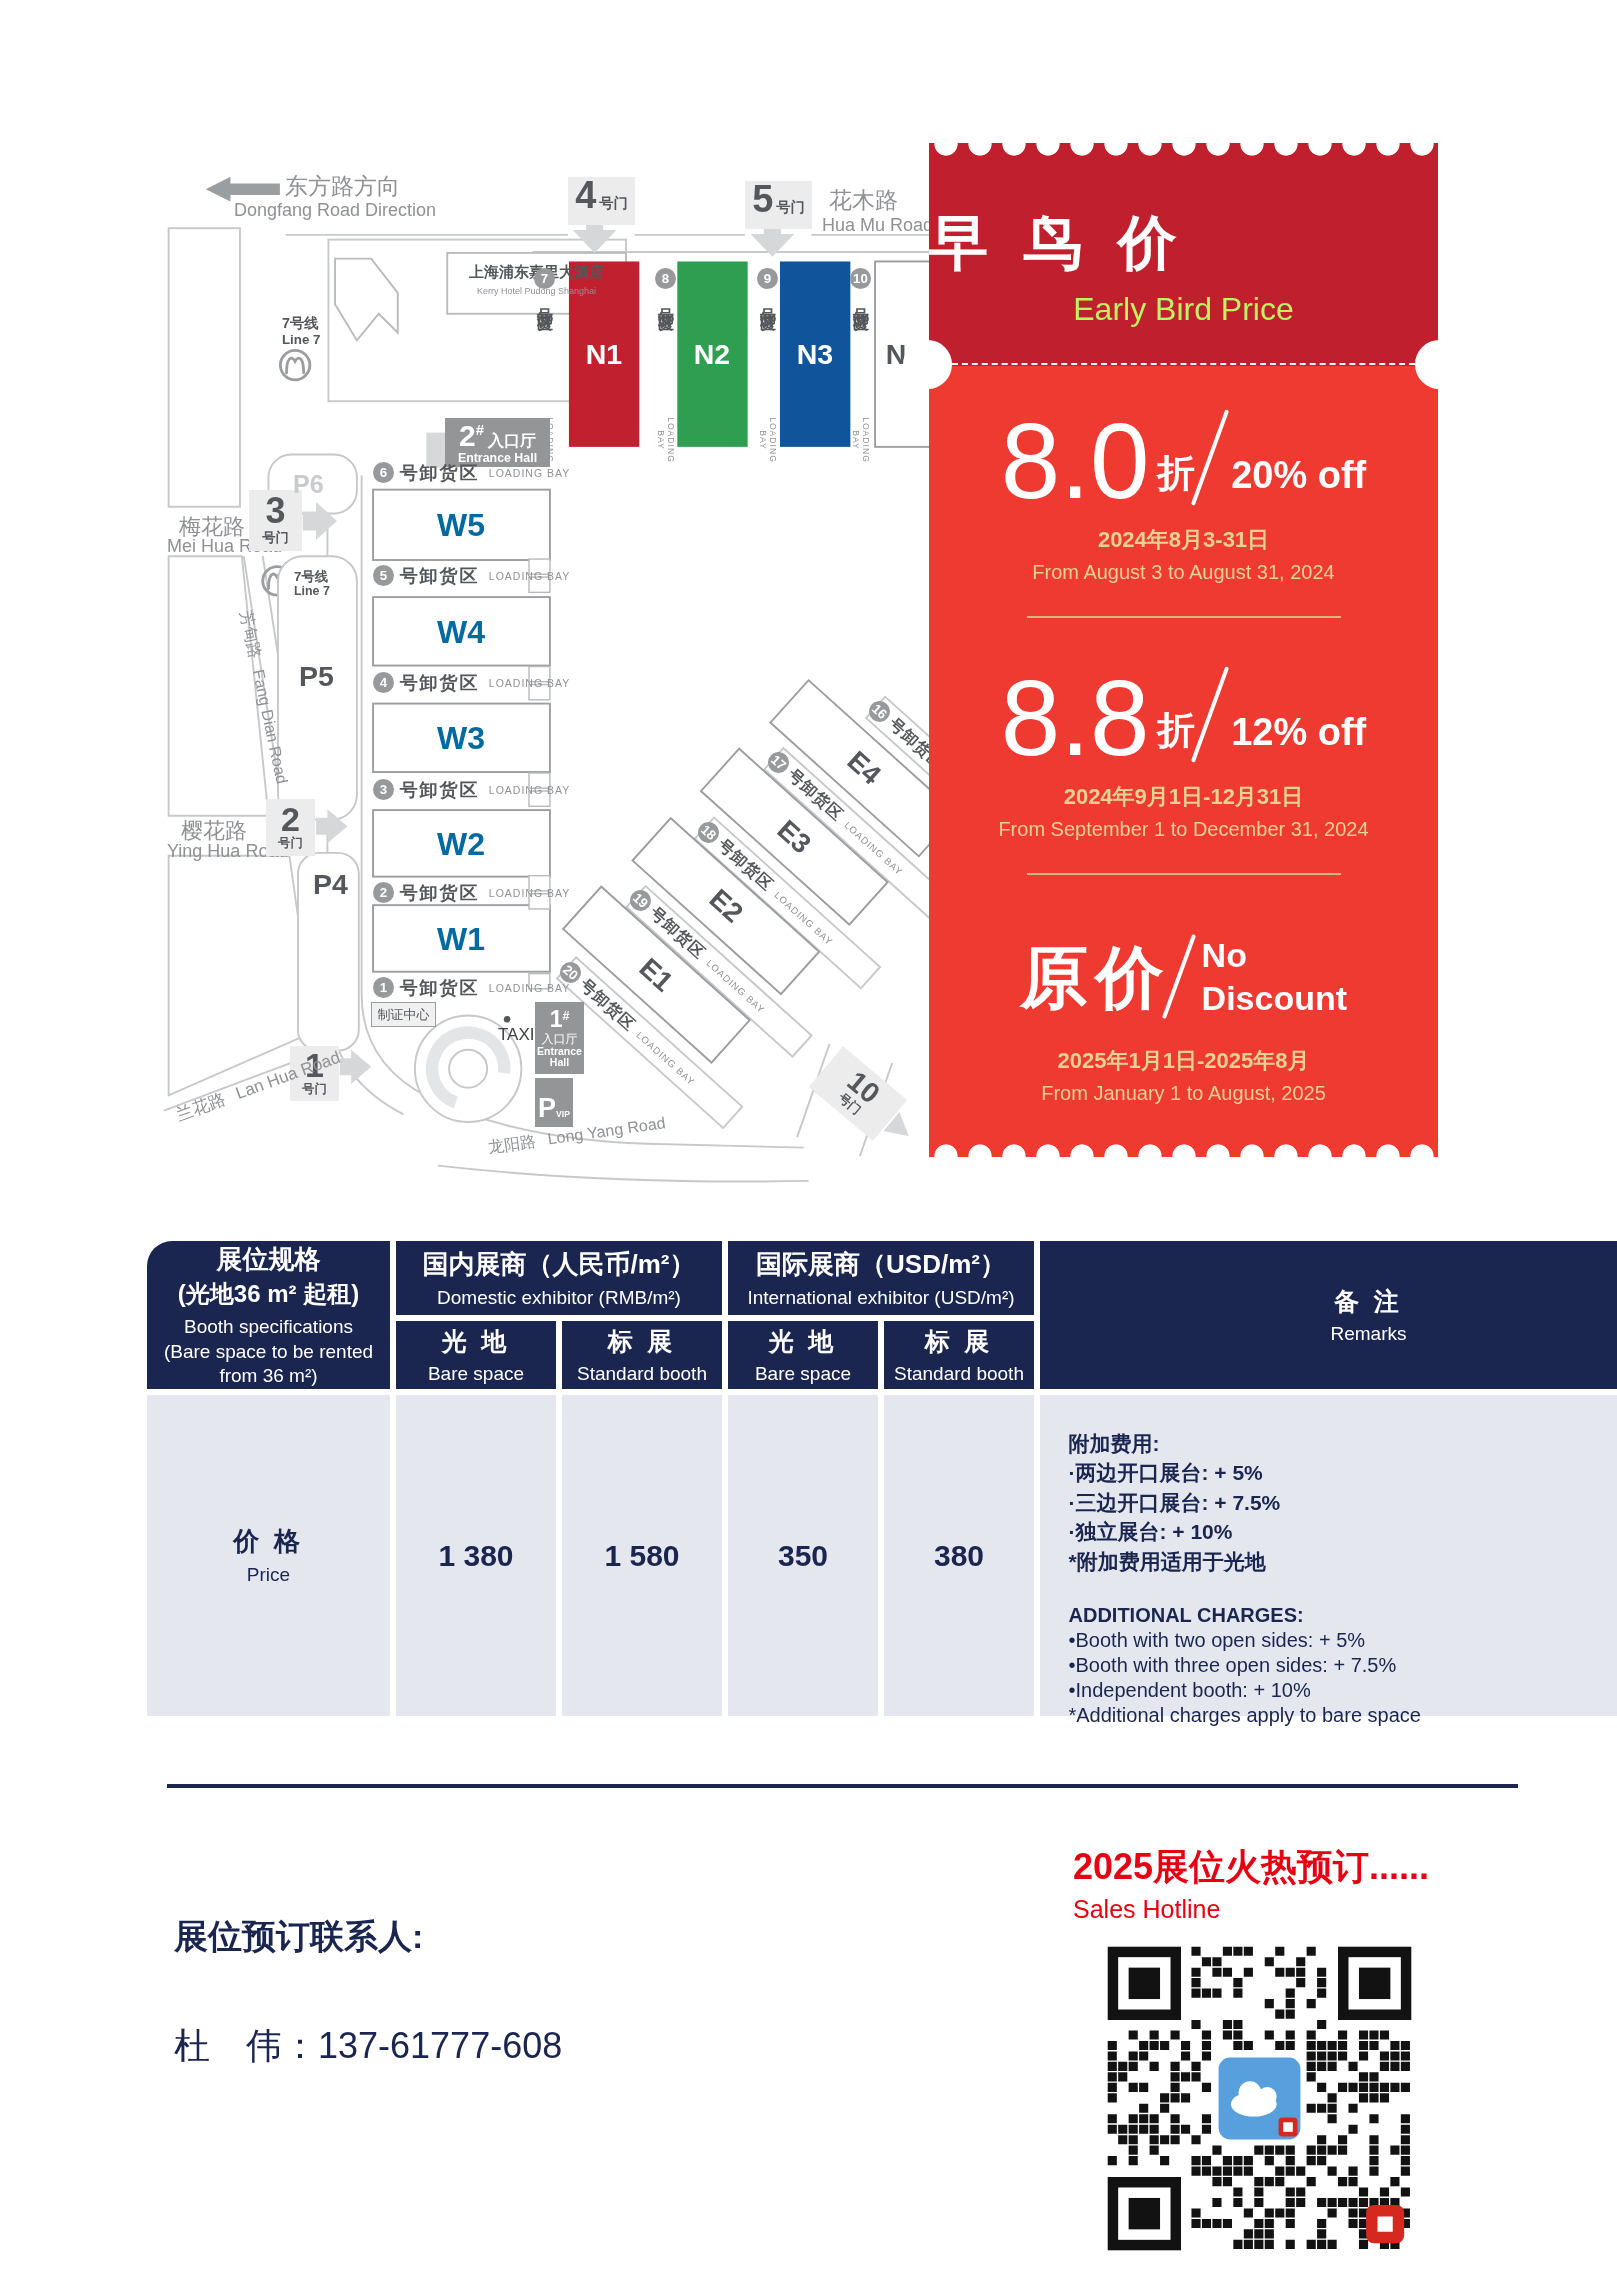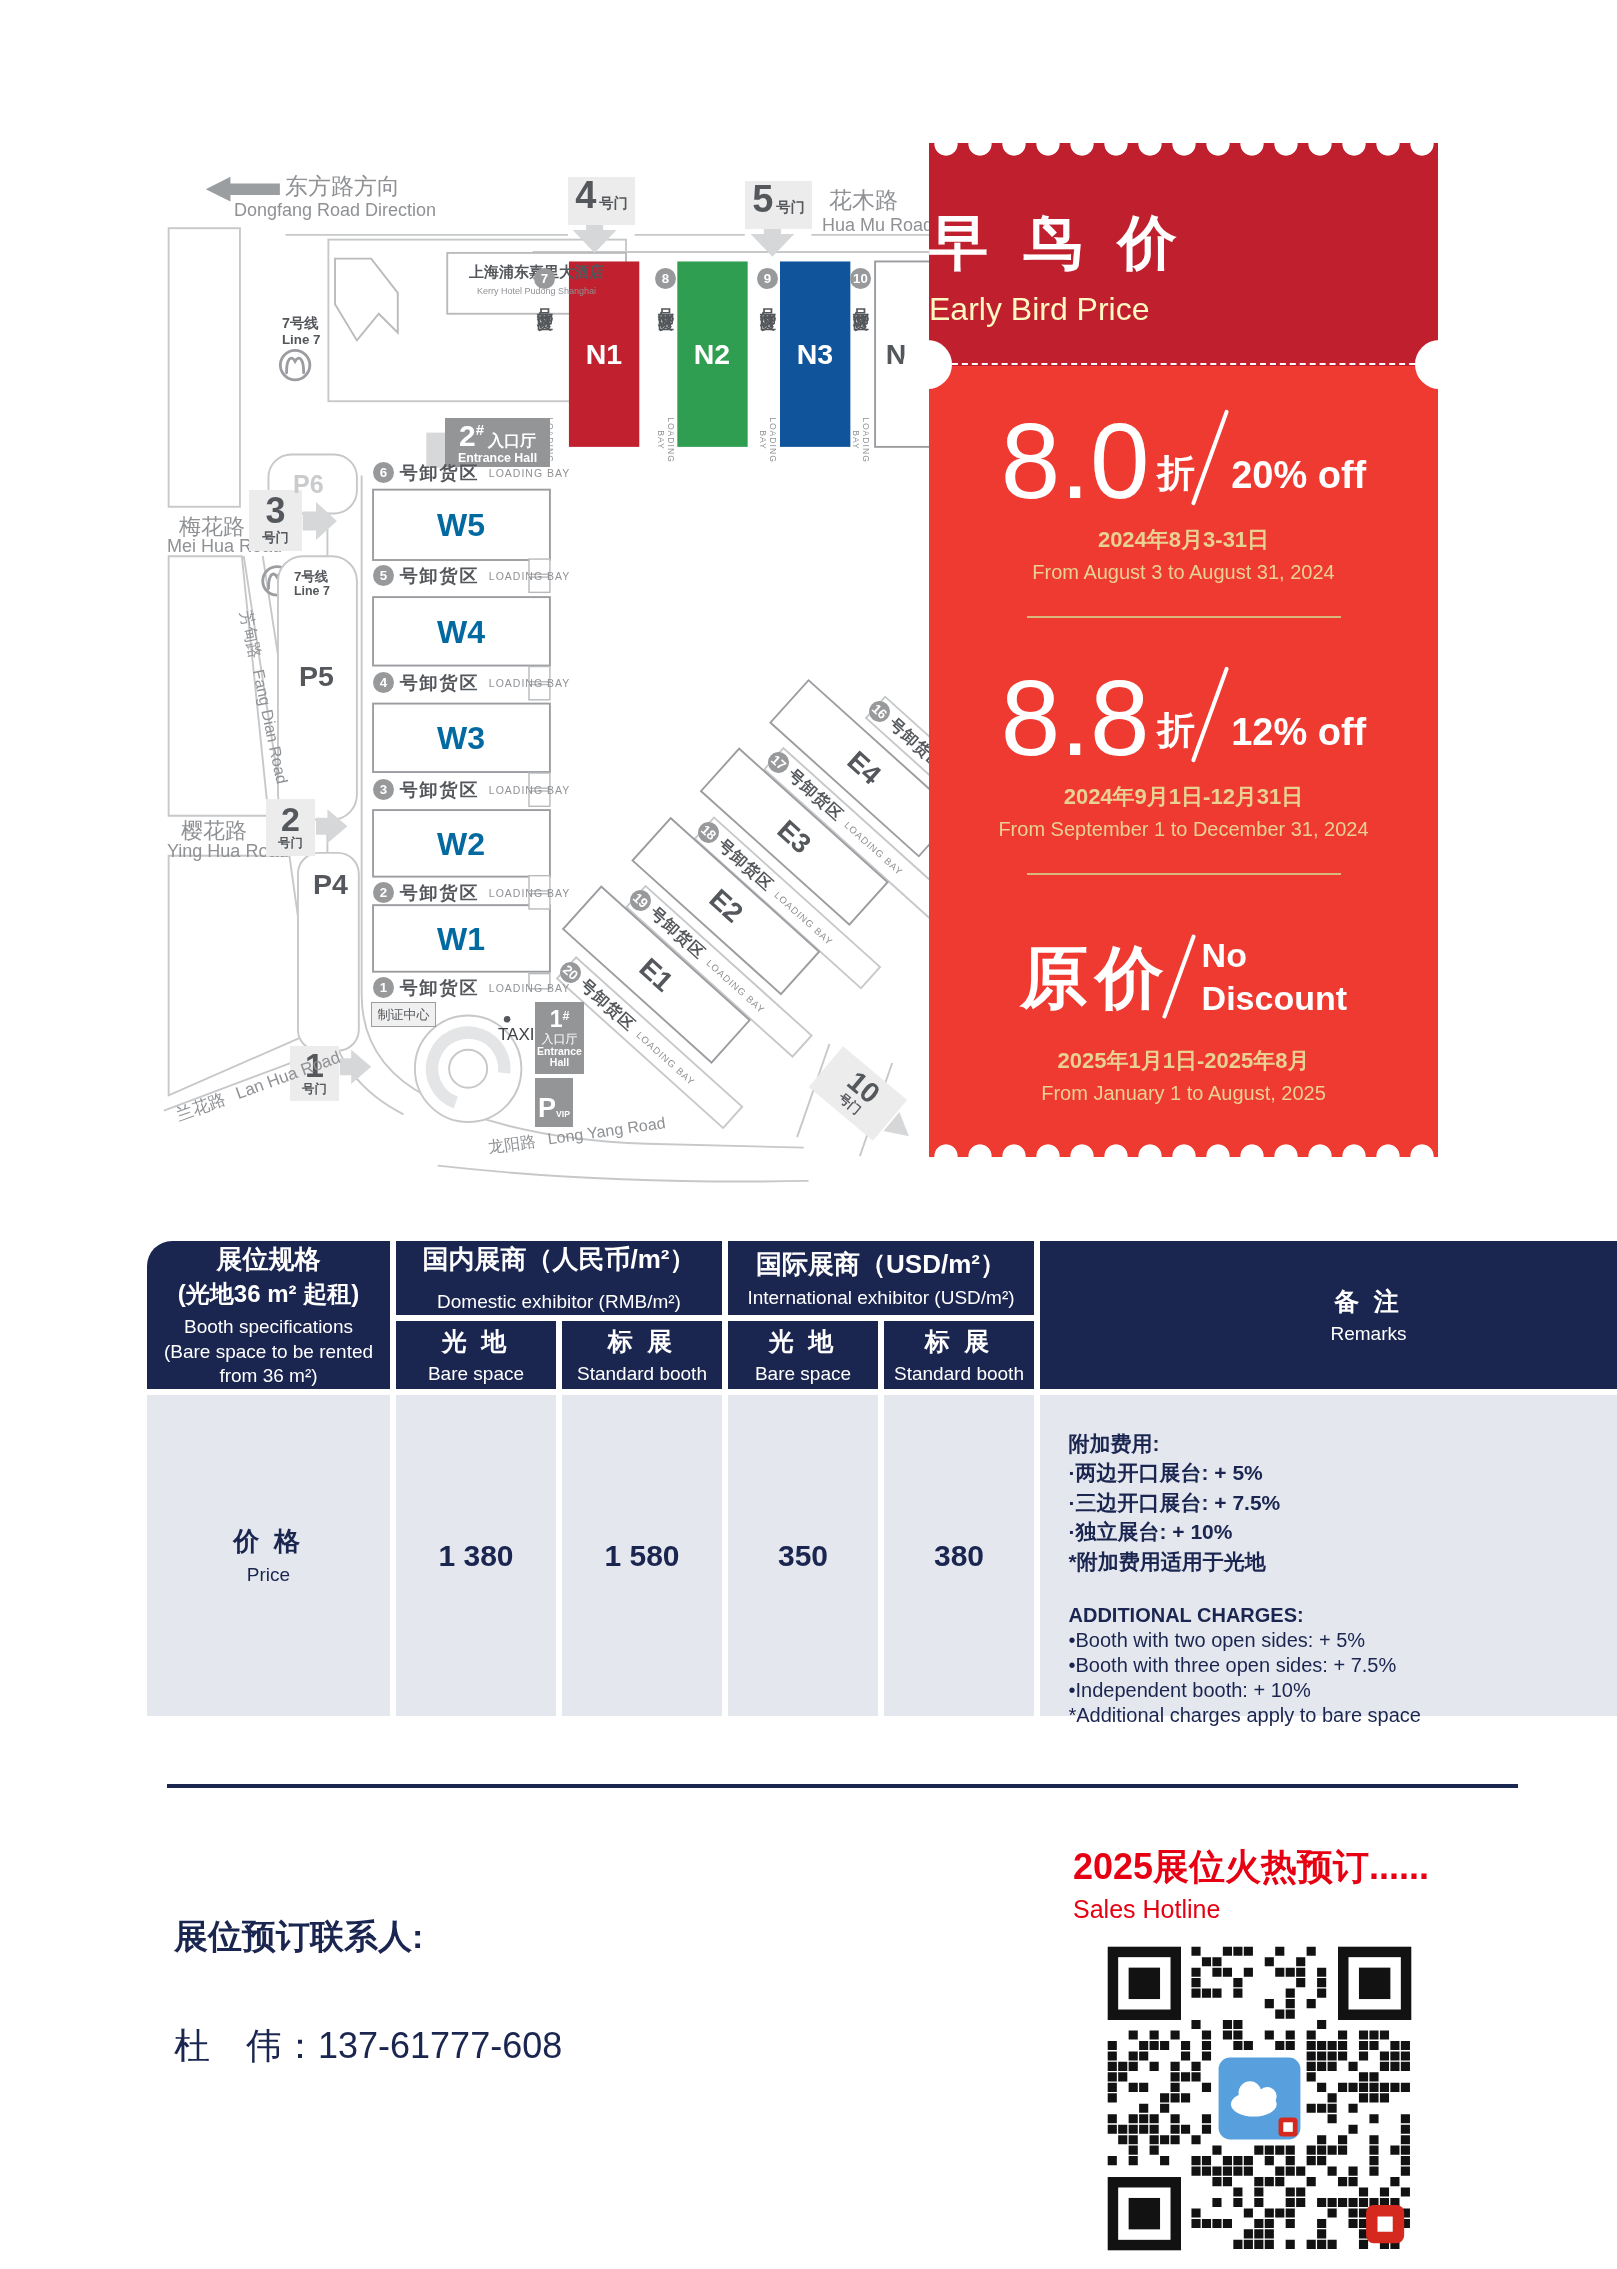--- a/index.html
+++ b/index.html
@@ -32,40 +32,40 @@
   .dkbox{position:absolute;background:#939597;color:#fff;display:flex;flex-direction:column;align-items:center;justify-content:center;line-height:1.1;}
   
   #coupon{position:absolute;left:929px;top:143px;width:509px;height:1014px;}
   #coupon .hd{position:absolute;left:0;top:0;right:0;height:223px;background:#c0202e;}
   #coupon .bd{position:absolute;left:0;top:223px;right:0;bottom:0;background:#ee3a31;}
   .scal-t{position:absolute;top:0;left:0;right:0;height:25px;background-image:radial-gradient(circle 12px at 17px 1px,#fff 11.2px,rgba(255,255,255,0) 12px);background-size:34px 25px;background-repeat:repeat-x;}
   .scal-b{position:absolute;bottom:0;left:0;right:0;height:25px;background-image:radial-gradient(circle 12px at 17px 24px,#fff 11.2px,rgba(255,255,255,0) 12px);background-size:34px 25px;background-repeat:repeat-x;}
   .tear{position:absolute;top:220px;left:13.3px;right:13.3px;border-top:2.9px dashed #fff;}
   .notch{position:absolute;width:49px;height:49px;border-radius:50%;background:#fff;top:197px;}
   .cp-title{position:absolute;top:61px;left:0;right:0;text-align:left;color:#fff;font-size:59px;font-weight:bold;letter-spacing:9.5px;}
-  .cp-sub{position:absolute;top:148px;left:0;right:0;color:#fef9c3;font-size:32px;}
+  .cp-sub{position:absolute;top:148px;left:0;right:0;text-align:center;color:#bef264;font-size:32px;}
   .tier{position:absolute;left:0;right:0;text-align:center;color:#fff;}
   .trow{display:flex;align-items:flex-end;justify-content:center;}
   .tbig{font-size:107px;font-weight:normal;line-height:.88;}
   .tzhe{font-size:38px;font-weight:bold;margin:0 0 9.5px 7.6px;}
   .slash{width:3.8px;height:101px;background:#fff;border-radius:1.9px;transform:rotate(20deg);margin:0 19px 0 13.3px;align-self:center;}
   .tpct{font-size:38px;font-weight:bold;margin-bottom:11.4px;}
   .tdzh{margin-top:17px;font-size:22px;font-weight:bold;color:#e9d193;}
   .tden{margin-top:5.7px;font-size:20px;color:#e9d193;}
   .ghr{width:314px;height:1.9px;background:#d9b87b;margin:32px auto 0;}
   .orow{display:flex;align-items:center;justify-content:center;}
   .ozh{font-size:68px;font-weight:bold;letter-spacing:7.6px;line-height:1;}
   .oslash{width:3.8px;height:89px;background:#fff;border-radius:1.9px;transform:rotate(20deg);margin:0 21px 0 5.7px;}
   .ocol{text-align:left;font-size:34px;font-weight:bold;line-height:1.25;}
   
   #ptable{position:absolute;left:147px;top:1241px;width:1550px;display:grid;grid-template-columns:243px 160px 160px 150px 150px 1fr;grid-template-rows:74px 68px 321px;gap:6px;}
   .navy{background:#1a2550;color:#fff;display:flex;flex-direction:column;align-items:center;justify-content:center;text-align:center;}
   .gray{background:#e4e8ee;color:#1a2550;display:flex;flex-direction:column;align-items:center;justify-content:center;text-align:center;}
   .c-spec{grid-column:1;grid-row:1/3;border-top-left-radius:25px;}
-  .c-dom{grid-column:2/4;grid-row:1;justify-content:space-between;}
+  .c-dom{grid-column:2/4;grid-row:1;}
   .c-intl{grid-column:4/6;grid-row:1;}
   .c-rem{grid-column:6;grid-row:1/3;}
   .hz{font-size:26px;font-weight:bold;line-height:1.4;}
   .he{font-size:19px;margin-top:3.8px;line-height:1.3;}
   .sz{font-size:25px;font-weight:bold;letter-spacing:3.8px;}
   .se{font-size:19px;margin-top:5.7px;}
   .pv{font-size:30px;font-weight:bold;}
   .rembody{align-items:flex-start;justify-content:flex-start;text-align:left;padding:34px 17px 0 28.5px;}
   .rln{font-size:21px;font-weight:bold;line-height:1.4;}
   .rle{font-size:20px;line-height:1.25;}

